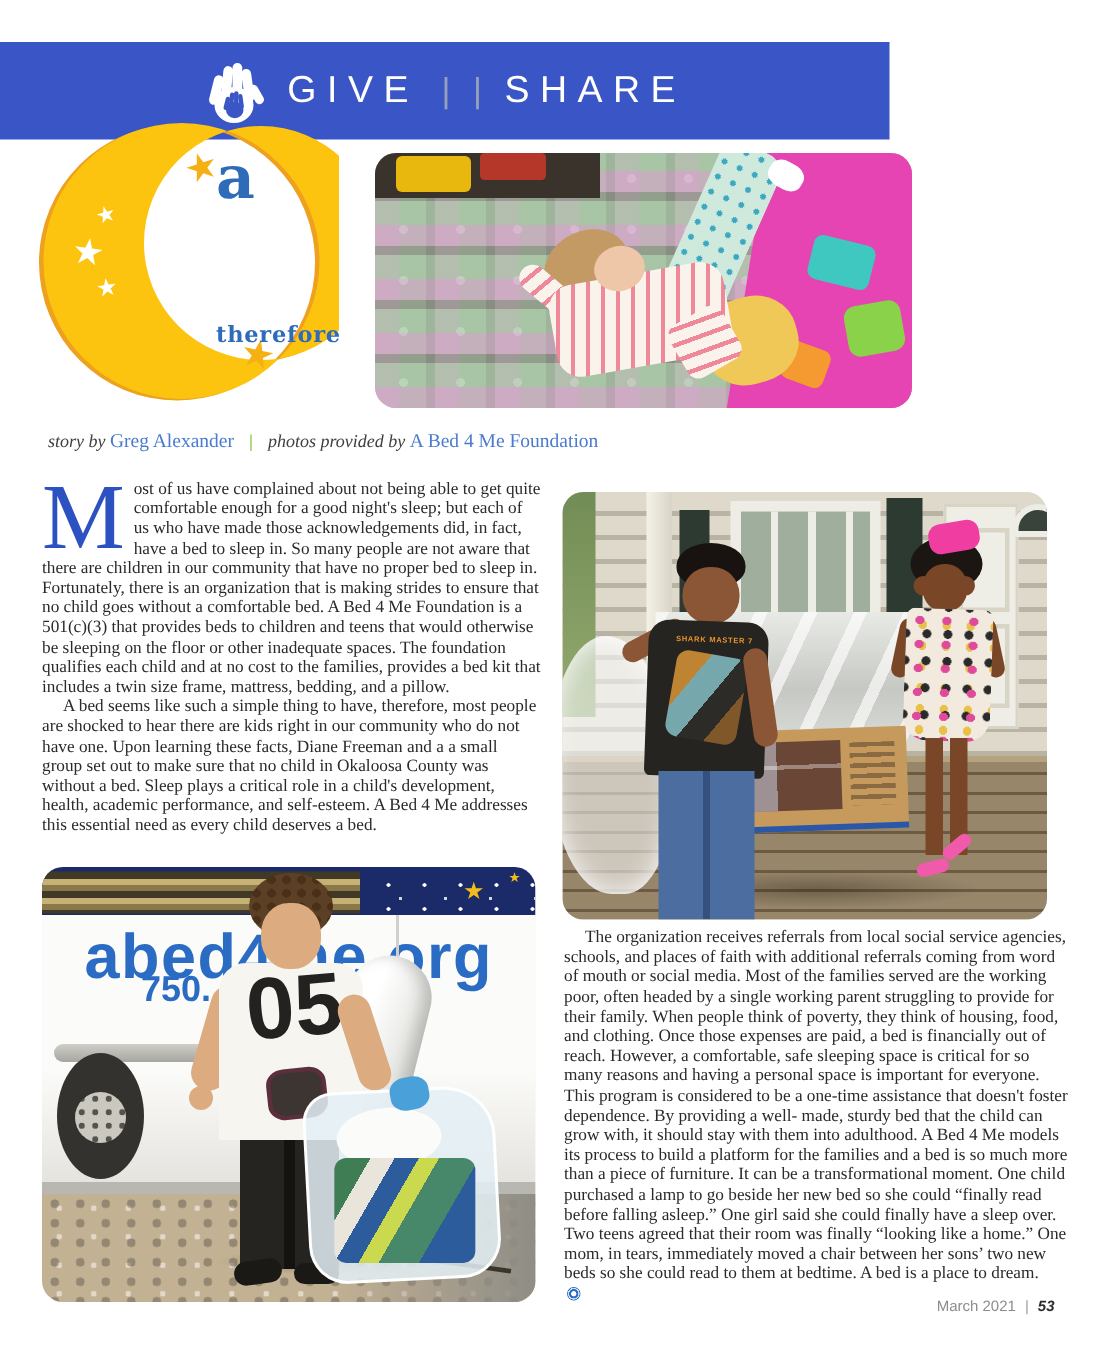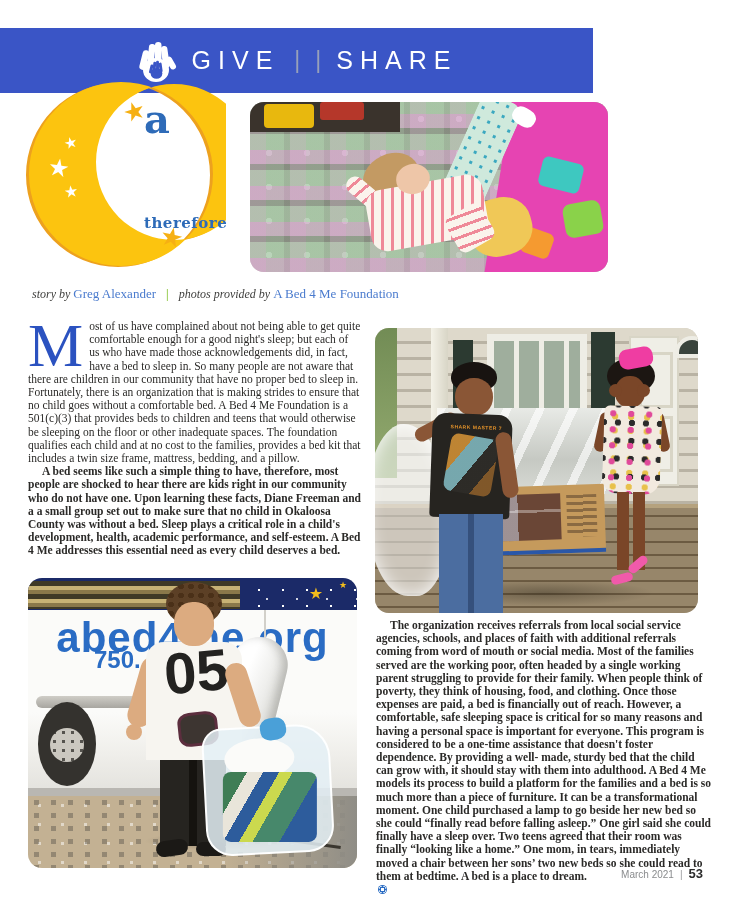--- a/index.html
+++ b/index.html
@@ -68,21 +68,21 @@
   .byline .lbl{font-style:italic;}
   .byline .name{color:#4a7bce;font-size:13px;}
   .byline .gsep{color:#8dc63f;font-weight:bold;margin:0 7px;}
 
   
   .col{position:absolute;font-size:11.5px;line-height:13.2px;text-align:left;}
   .col p{margin:0;}
   .col1{left:28px;top:320px;width:333px;}
   .col2{left:376px;top:619px;width:337px;}
   .dropcap{float:left;font-size:62px;line-height:47px;color:#2b52c0;padding:2px 6px 0 0;}
-  .indent{text-indent:14px;display:block;font-weight:bold;}
+  .indent{text-indent:14px;display:block;}
   .endmark{display:inline-block;width:9px;height:9px;border-radius:50%;vertical-align:-1px;margin-left:2px;
     background:radial-gradient(circle at 50% 50%, #ffffff 0 1.5px, #2a6cc4 2px 3px, #cfe0f2 3.2px 3.8px, #2a6cc4 4px);}
 
   
   .photo-porch{left:375px;top:328px;width:323px;height:285px;background:#cfc9ba;}
   .siding{left:0;top:0;width:100%;height:176px;
     background:repeating-linear-gradient(180deg,#ded9cb 0 13px,#b9b3a4 13px 16px);}
   .foliage{left:0;top:0;width:22px;height:150px;background:linear-gradient(180deg,#728c55,#94ab70);}
   .deck{left:0;top:176px;width:100%;height:109px;
     background:repeating-linear-gradient(180deg,#97866a 0 11px,#6c5b42 11px 13px);}
@@ -196,21 +196,21 @@
     border:2px solid rgba(255,255,255,.95);box-sizing:border-box;}
   .bag .pillow{left:20px;top:10px;width:70px;height:40px;background:#fbfbf9;border-radius:50%;}
   .bag .contents{left:16px;top:44px;width:94px;height:70px;border-radius:8px;transform:rotate(3deg);
     background:linear-gradient(120deg,#3f7d55 0 18%,#e9e5da 18% 30%,#2d5c9c 30% 42%,#cbd94e 42% 52%,#47886b 52% 72%,#2d5c9c 72%);}
   .bag-knot{left:232px;top:140px;width:26px;height:22px;background:#4aa0d8;border-radius:40%;transform:rotate(-10deg);}
 
   
   .footer{position:absolute;top:866px;right:32px;font-family:"Liberation Sans",sans-serif;
     font-size:10px;color:#8a8c8e;}
   .footer .psep{margin:0 6px;color:#9a9c9e;}
-  .footer .pnum{font-weight:bold;color:#2b2b2b;font-size:13px;}
+  .footer .pnum{font-weight:bold;color:#2b2b2b;font-size:10px;font-style:italic;}
 </style>
 </head>
 <body>
 
 <div class="banner">
   <div class="banner-inner">
     <svg class="hand-icon" width="42" height="46" viewBox="0 0 42 46">
       <g fill="#ffffff">
         <ellipse cx="20" cy="32" rx="13" ry="12"></ellipse>
         <rect x="5" y="12" width="6.5" height="20" rx="3.2" transform="rotate(14 8 22)"></rect>

